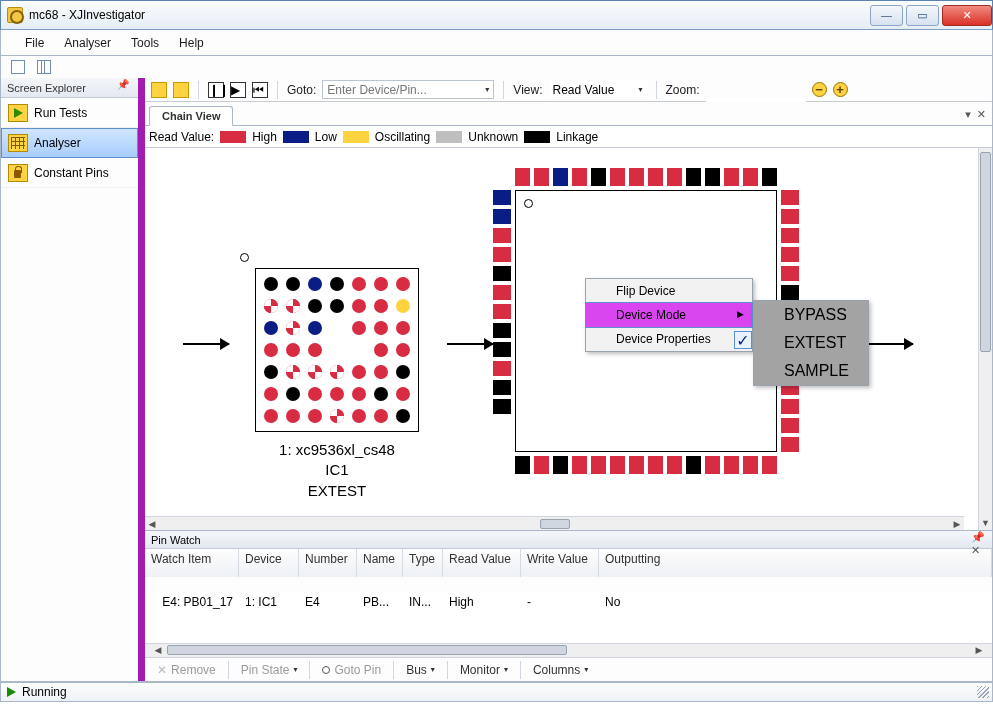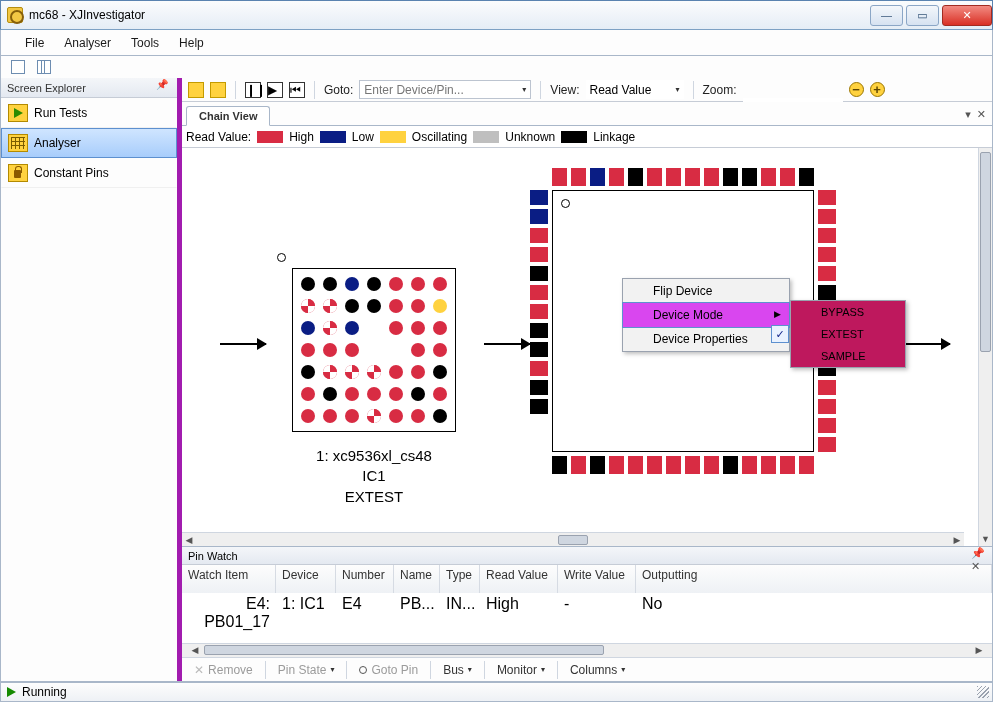--- a/index.html
+++ b/index.html
@@ -22,21 +22,21 @@
 
 
 .minitoolbar{ height:22px; border-left:1px solid #a9b7c9; border-right:1px solid #a9b7c9; background:#fdfdfd; display:flex; align-items:center; padding-left:10px; gap:12px;}
 .miniicon{ width:14px; height:14px; border:1px solid #6d8db1; background:#fff; position:relative;}
 .miniicon.b::before{content:"";position:absolute;left:3px;top:0;width:1px;height:12px;background:#6d8db1;}
 .miniicon.b::after{content:"";position:absolute;left:6px;top:0;width:1px;height:12px;background:#6d8db1;}
 
 .mainrow { display:flex; height:604px; border:1px solid #a9b7c9; border-top:none; }
 
 
-.sidebar { width:181px; background:#fdfdfd; border-right:5px solid #a21caf; display:flex; flex-direction:column; }
+.sidebar { width:144px; background:#fdfdfd; border-right:7px solid #a21caf; display:flex; flex-direction:column; }
 .sidehead { height:20px; background:linear-gradient(#f4f6f9,#e4e9f1); border-bottom:1px solid #c6ccd6; display:flex; align-items:center; padding:0 6px; font-size:11px; color:#333; }
 .sidehead .pin { margin-left:auto; font-size:10px; color:#555; }
 .sideitem { height:30px; display:flex; align-items:center; padding-left:6px; font-size:12px; color:#000; border:1px solid transparent; gap:6px; border-bottom:1px solid #f0f0f0; }
 .sideitem.active { background:linear-gradient(#cfe5ff,#a8cdfb); border:1px solid #5d90cf; }
 .sicon { width:20px; height:18px; background:#fff; border:1px solid #999; position:relative; flex:0 0 auto; }
 .sicon.play{ background:#ffd23f; border-color:#b38a00;}
 .sicon.play::after{content:"";position:absolute;left:5px;top:3px;border-left:9px solid #2e8b00;border-top:5px solid transparent;border-bottom:5px solid transparent;}
 .sicon.grid{ background:#ffd23f; border-color:#b38a00;}
 .sicon.grid::after{content:"";position:absolute;inset:2px;background:repeating-linear-gradient(#7a5c00 0 1px,transparent 1px 4px),repeating-linear-gradient(90deg,#7a5c00 0 1px,transparent 1px 4px);}
 .sicon.pins{ background:#ffd23f;border-color:#b38a00;}
@@ -91,21 +91,21 @@
 .bgagrid{ display:grid; grid-template-columns:repeat(7,18px); grid-auto-rows:18px; gap:4px; }
 .ball{ width:14px;height:14px;border-radius:50%; margin:auto;}
 .ball.r{ background:#d82c43;}
 .ball.k{ background:#000;}
 .ball.b{ background:#0a1d84;}
 .ball.y{ background:#ffd23f;}
 .ball.h{ background:#fff; border:3px solid #d82c43; width:14px;height:14px; border-radius:50%; position:relative;}
 .ball.h::after{content:"";position:absolute;inset:-3px;border-radius:50%;background:conic-gradient(#d82c43 0 25%,#fff 0 50%,#d82c43 0 75%,#fff 0);}
 .ball.e{ visibility:hidden;}
 .orient{ width:9px;height:9px;border:1px solid #000;border-radius:50%;position:absolute;left:-15px;top:-15px;}
-.bgalabel{ text-align:center; font-size:15px; margin-top:14px; line-height:1.35;}
+.bgalabel{ text-align:center; font-size:15px; margin-top:8px; line-height:1.35;}
 
 
 .arrow{ position:absolute; width:46px; height:2px; background:#000;}
 .arrow::after{content:"";position:absolute;right:-1px;top:-5px;border-left:10px solid #000;border-top:6px solid transparent;border-bottom:6px solid transparent;}
 .arrow.a1{ left:38px; top:195px;}
 .arrow.a2{ left:302px; top:195px;}
 .arrow.a3{ left:722px; top:195px;}
 
 
 .qfp{ left:370px; top:42px; }
@@ -120,32 +120,32 @@
 .pin{ width:15px; height:18px;}
 .pin.r{ background:#d82c43;} .pin.k{ background:#000;} .pin.b{ background:#0a1d84;}
 .pincol{ width:18px; height:15px;}
 .pincol.r{ background:#d82c43;} .pincol.k{ background:#000;} .pincol.b{ background:#0a1d84;}
 
 
 .ctx{ position:absolute; left:440px; top:130px; width:168px; background:#f2f2f2; border:1px solid #9aa2af; box-shadow:2px 2px 4px rgba(0,0,0,.25); font-size:12px;}
 .ctx .row{ padding:5px 10px 5px 30px; position:relative; }
 .ctx .row.hot{ background:#d946ef; border:1px solid #5d90cf; margin:-1px;}
 .ctx .row .sub{ position:absolute; right:8px; top:6px; font-size:9px;}
-.ctx2{ position:absolute; left:608px; top:152px; width:116px; background:#be185d; border:1px solid #9aa2af; box-shadow:2px 2px 4px rgba(0,0,0,.25); font-size:11px;}
+.ctx2{ position:absolute; left:608px; top:152px; width:116px; background:#a3a3a3; border:1px solid #9aa2af; box-shadow:2px 2px 4px rgba(0,0,0,.25); font-size:16px;}
 .ctx2 .row{ padding:5px 10px 5px 30px; position:relative;}
 .ctx2 .chk{ position:absolute; left:-20px; top:2px; width:18px;height:18px; border:1px solid #5d90cf; background:#e9f2ff; display:flex;align-items:center;justify-content:center; color:#0a1d84;}
 
 
 .pinwatch{ border-top:1px solid #a9b7c9; background:#fdfdfd; }
 .pwhead{ height:18px; background:linear-gradient(#f4f6f9,#e4e9f1); border-bottom:1px solid #c6ccd6; display:flex; align-items:center; font-size:11px; padding:0 6px;}
 .pwhead .pin{ margin-left:auto; color:#555;}
 .pwcols{ display:flex; height:28px; background:linear-gradient(#fdfdfd,#eef1f5); font-size:12px; color:#333;}
 .pwcols div{ border-right:1px solid #d6dbe3; padding:3px 6px; }
 .c1{width:94px;} .c2{width:60px;} .c3{width:58px;} .c4{width:46px;} .c5{width:40px;} .c6{width:78px;} .c7{width:78px;} .c8{ flex:1;}
-.pwrow{ display:flex; font-size:16px; height:20px; background:#fff;}
+.pwrow{ display:flex; font-size:12px; height:20px; background:#fff;margin-top:16px;}
 .pwrow div{ padding:2px 6px;}
 .pwscroll{ height:14px; background:#efefef; border-top:1px solid #cfd6e0; position:relative;}
 .pwscroll .arrL,.pwscroll .arrR{position:absolute;width:14px;height:12px;display:flex;align-items:center;justify-content:center;font-size:9px;color:#555;top:0;}
 .pwscroll .arrL{left:6px;} .pwscroll .arrR{right:6px;}
 .pwscroll .thumb{position:absolute;left:22px;top:1px;width:400px;height:10px;background:#cfd6e0;border:1px solid #9aa2af;border-radius:2px;}
 .pwfoot{ height:24px; display:flex; align-items:center; border-top:1px solid #cfd6e0; font-size:12px; padding-left:4px; gap:4px;}
 .fbtn{ padding:2px 8px; color:#333; display:flex; align-items:center; gap:4px;}
 .fbtn.dis{ color:#9b9b9b;}
 .fsep{ width:1px; height:18px; background:#cfd6e0;}
 .farrow{ font-size:8px; color:#333;}

